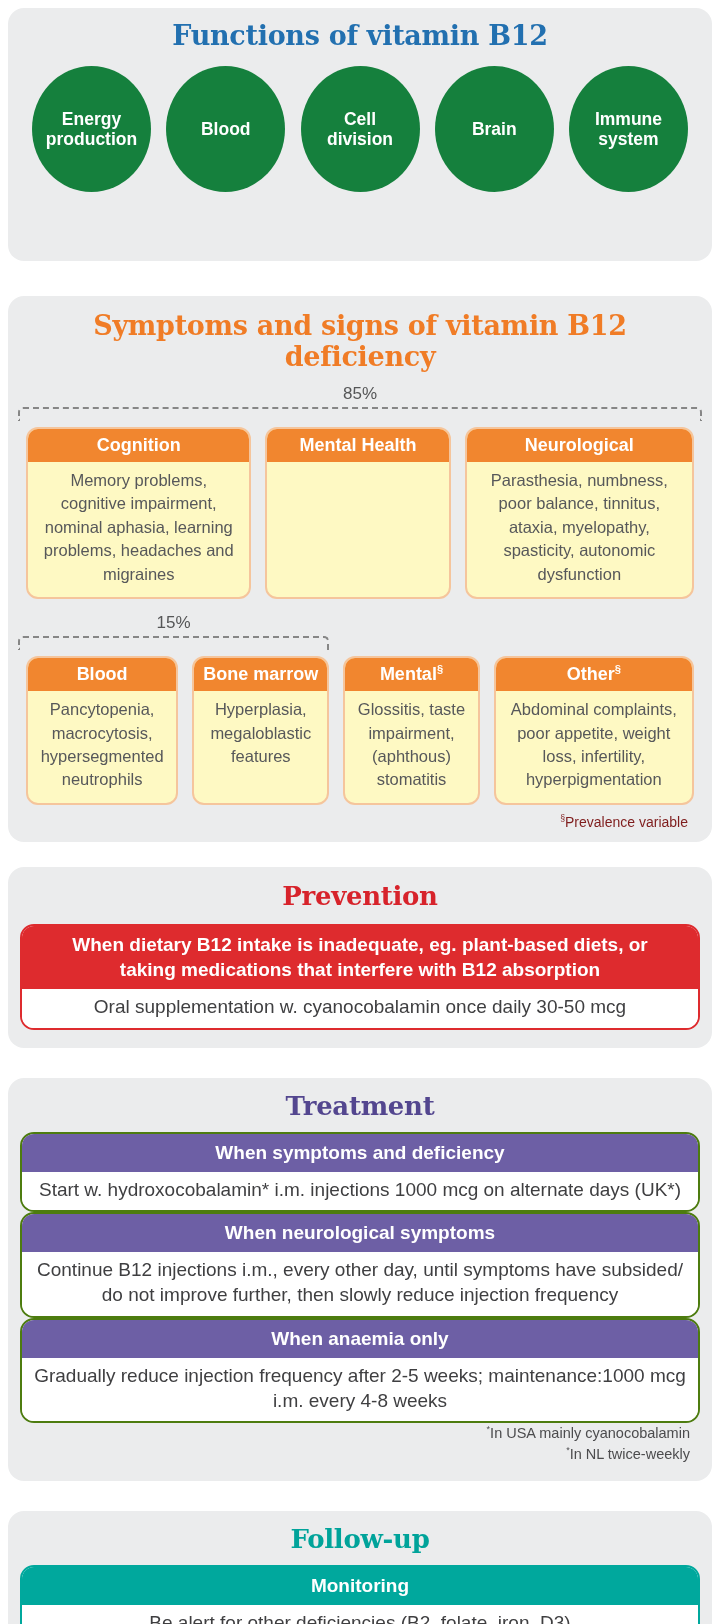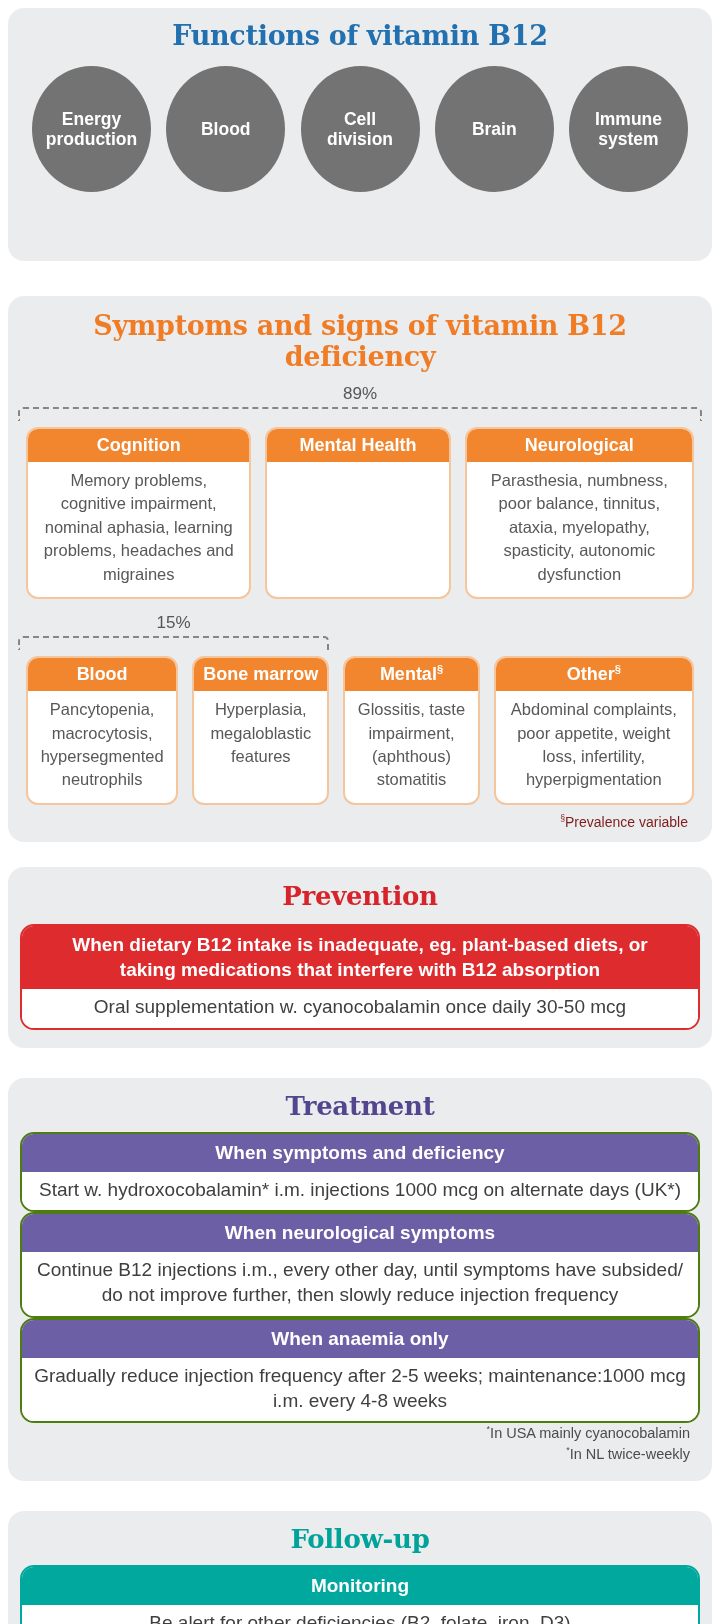--- a/index.html
+++ b/index.html
@@ -23,42 +23,42 @@
     margin: 0;
   }
   sup { font-size: 0.62em; }
 
   
   .panel-functions { margin-top: 8px; height: 253px; padding-top: 12px; }
   .title-blue { color: #2270b0; font-size: 27px; margin-bottom: 15px; }
   .circles { display: flex; justify-content: space-between; padding: 0 24px; }
   .circle {
     width: 119px; height: 126px; border-radius: 50%;
-    background: #737373; color: #ffffff;
+    background: #15803d; color: #ffffff;
     display: flex; align-items: center; justify-content: center;
     text-align: center; font-weight: bold; font-size: 17.5px; line-height: 1.15;
   }
   .circle span { padding: 0 8px; }
 
   
   .panel-symptoms { margin-top: 35px; padding: 14px 10px 6px; }
   .title-orange { color: #f07c26; font-size: 27px; margin-bottom: 12px; }
   .pct { text-align: center; color: #555657; font-size: 17px; margin: 0 0 3px; }
   .bracket {
     height: 14px;
     border: 2px dashed #868686;
     border-bottom: none;
     border-radius: 5px 5px 0 0;
     margin: 0 0 6px;
   }
   .bracket-15, .pct-15 { width: 45.5%; }
   .cards { display: flex; gap: 14px; padding: 0 8px; }
   .cards-row1 { margin-bottom: 14px; }
   .scard {
-    background: #ffffff;
+    background: #fef9c3;
     border: 2px solid #f5c59c;
     border-radius: 12px;
     overflow: hidden;
     display: flex; flex-direction: column;
   }
   .cards-row1 .scard:nth-child(1) { flex: 231 0 0; }
   .cards-row1 .scard:nth-child(2) { flex: 189 0 0; }
   .cards-row1 .scard:nth-child(3) { flex: 235 0 0; }
   .cards-row2 .scard:nth-child(1) { flex: 157 0 0; }
   .cards-row2 .scard:nth-child(2) { flex: 141 0 0; }
@@ -131,21 +131,21 @@
       </div>
     <div class="circle">
         <span>Immune system</span>
       </div>
   </div>
 </section>
 
 <section class="panel panel-symptoms">
   <h1 class="title title-orange">Symptoms and signs of vitamin B12 deficiency</h1>
 
-  <div class="pct">89%</div>
+  <div class="pct">85%</div>
   <div class="bracket bracket-85"></div>
 
   <div class="cards cards-row1">
     <div class="scard">
       <div class="scard-head"><span>Cognition</span><sup></sup></div>
       <div class="scard-body">Memory problems, cognitive impairment, nominal aphasia, learning problems, headaches and migraines</div>
     </div>
     <div class="scard">
       <div class="scard-head"><span>Mental Health</span><sup></sup></div>
     </div>

